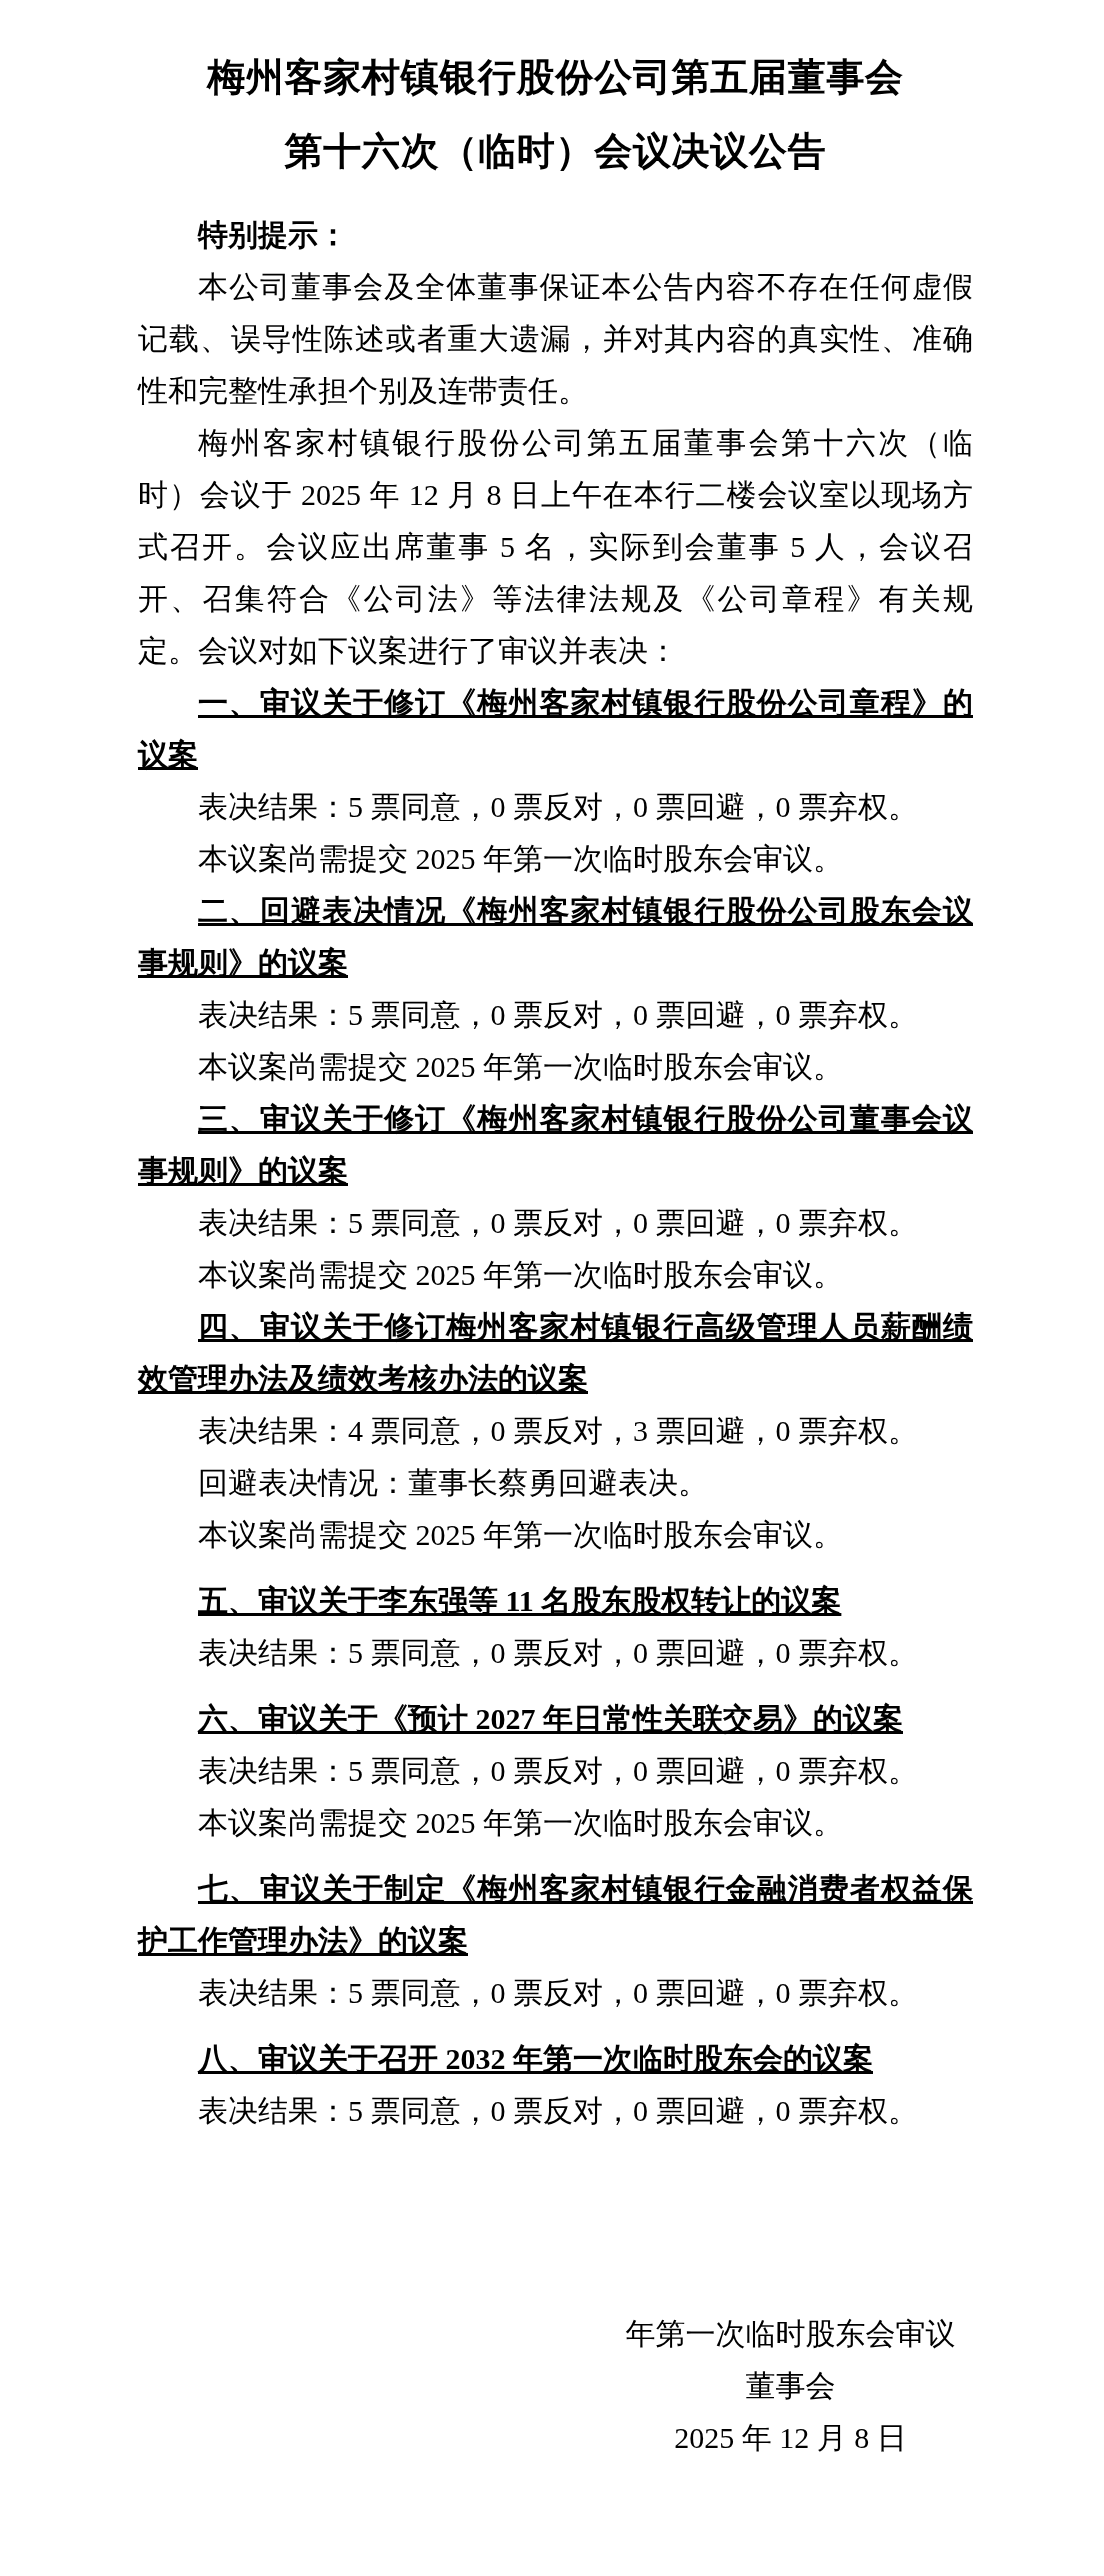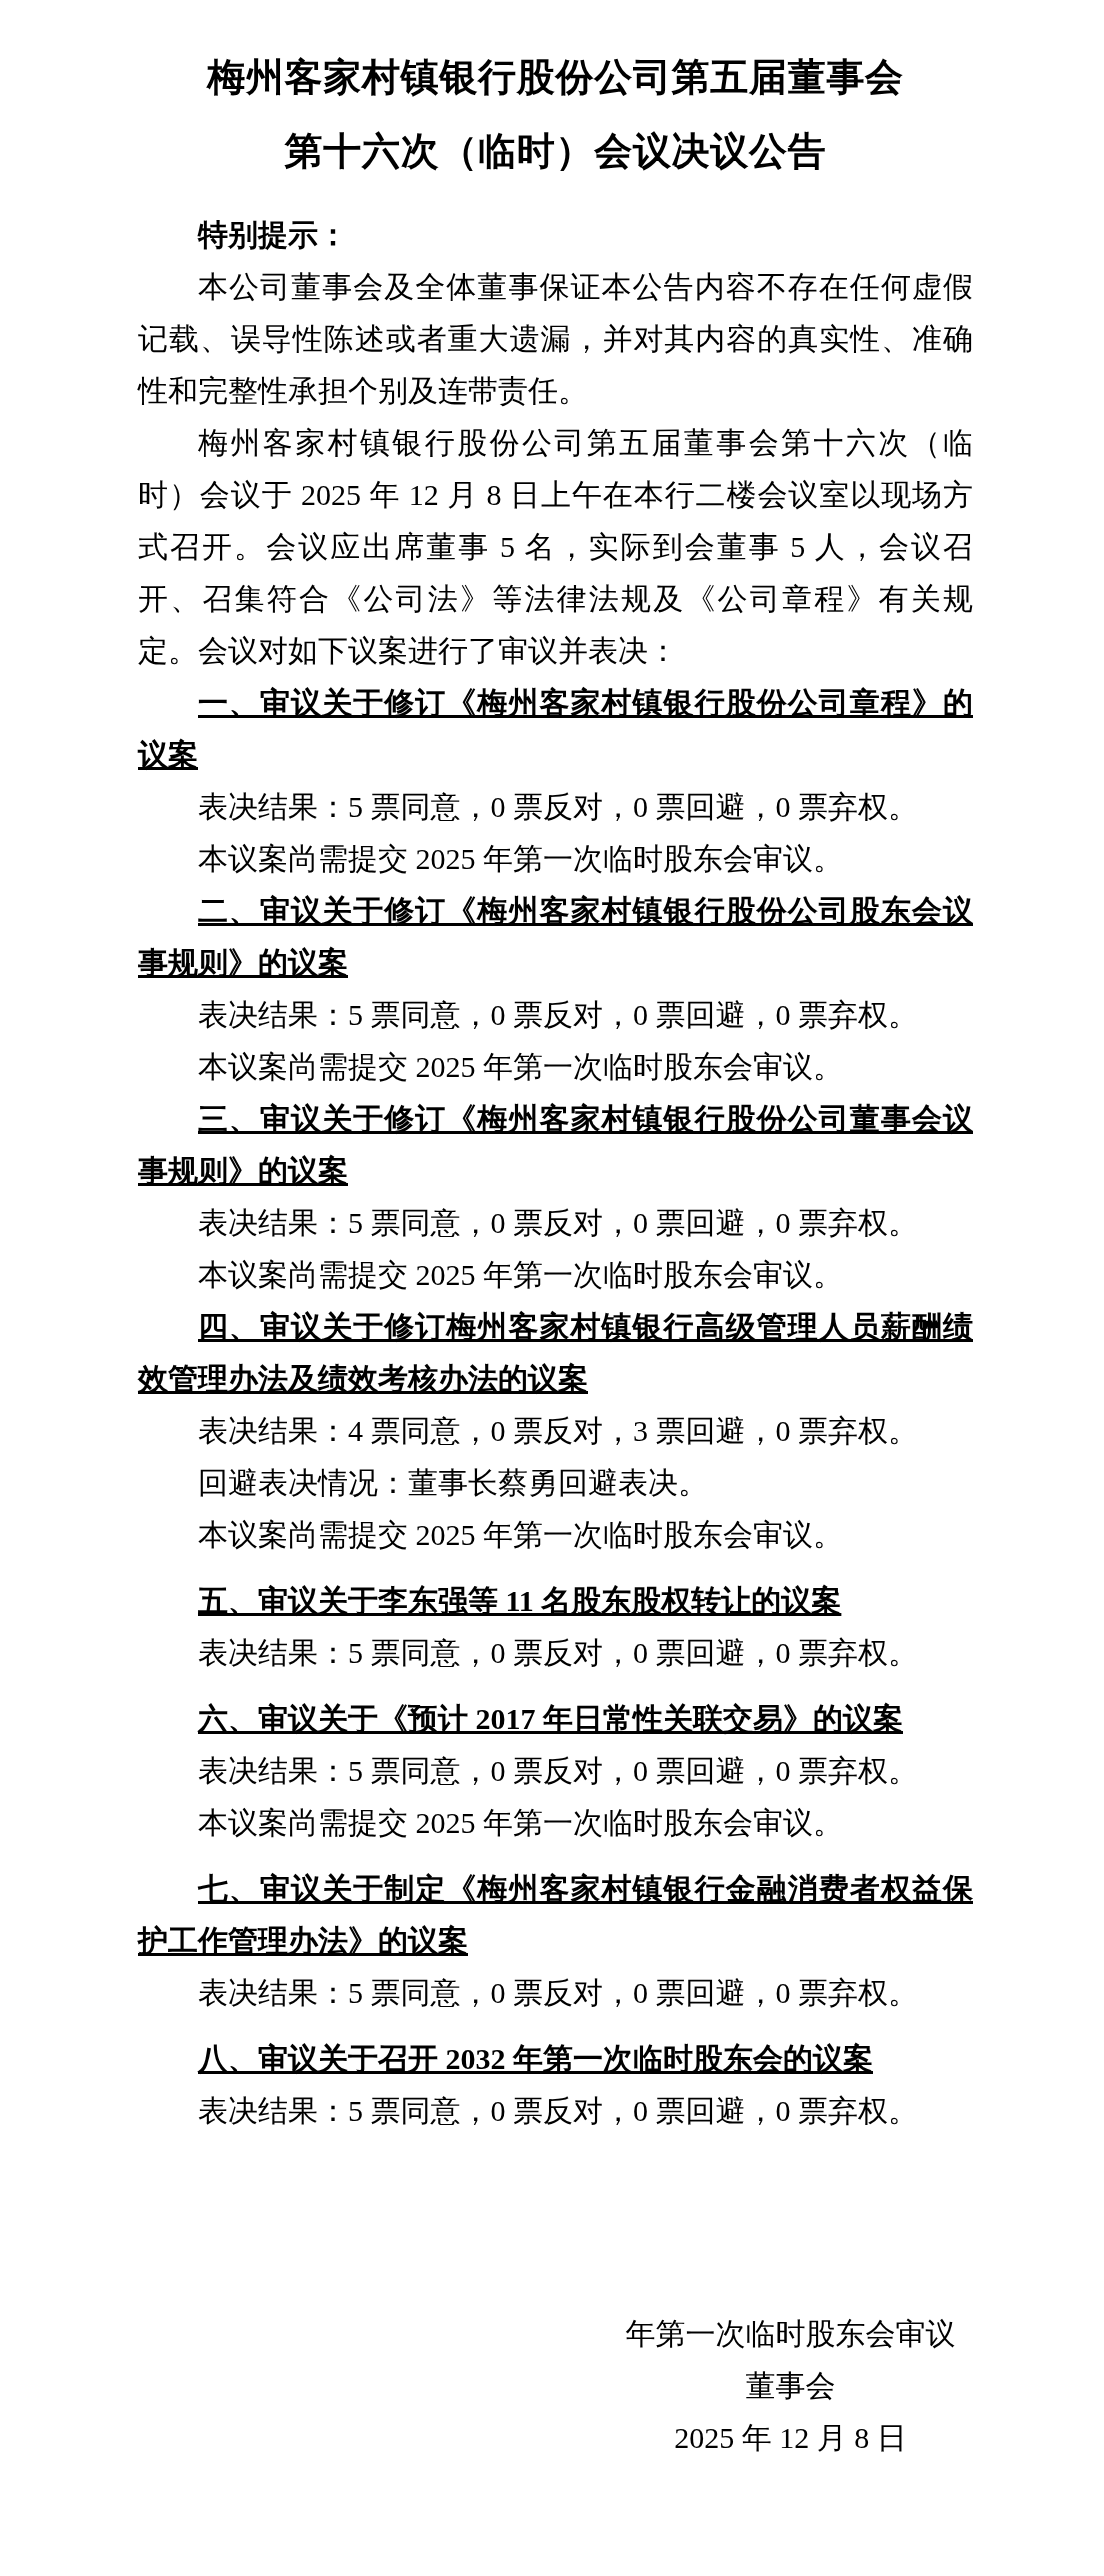--- a/index.html
+++ b/index.html
@@ -63,21 +63,21 @@
     <p>本公司董事会及全体董事保证本公告内容不存在任何虚假记载、误导性陈述或者重大遗漏，并对其内容的真实性、准确性和完整性承担个别及连带责任。</p>
     <p>梅州客家村镇银行股份公司第五届董事会第十六次（临时）会议于 2025 年 12 月 8 日上午在本行二楼会议室以现场方式召开。会议应出席董事 5 名，实际到会董事 5 人，会议召开、召集符合《公司法》等法律法规及《公司章程》有关规定。会议对如下议案进行了审议并表决：</p>
 
     <div>
       <p class="resolution-heading">一、审议关于修订《梅州客家村镇银行股份公司章程》的议案</p>
       <p>表决结果：5 票同意，0 票反对，0 票回避，0 票弃权。</p>
       <p>本议案尚需提交 2025 年第一次临时股东会审议。</p>
     </div>
 
     <div>
-      <p class="resolution-heading">二、审议关于修订《梅州客家村镇银行股份公司股东会议事规则》的议案</p>
+      <p class="resolution-heading">二、回避表决情况《梅州客家村镇银行股份公司股东会议事规则》的议案</p>
       <p>表决结果：5 票同意，0 票反对，0 票回避，0 票弃权。</p>
       <p>本议案尚需提交 2025 年第一次临时股东会审议。</p>
     </div>
 
     <div>
       <p class="resolution-heading">三、审议关于修订《梅州客家村镇银行股份公司董事会议事规则》的议案</p>
       <p>表决结果：5 票同意，0 票反对，0 票回避，0 票弃权。</p>
       <p>本议案尚需提交 2025 年第一次临时股东会审议。</p>
     </div>
 
@@ -87,21 +87,21 @@
       <p>回避表决情况：董事长蔡勇回避表决。</p>
       <p>本议案尚需提交 2025 年第一次临时股东会审议。</p>
     </div>
 
     <div class="sec-extra">
       <p class="resolution-heading">五、审议关于李东强等 11 名股东股权转让的议案</p>
       <p>表决结果：5 票同意，0 票反对，0 票回避，0 票弃权。</p>
     </div>
 
     <div class="sec-extra">
-      <p class="resolution-heading">六、审议关于《预计 2017 年日常性关联交易》的议案</p>
+      <p class="resolution-heading">六、审议关于《预计 2027 年日常性关联交易》的议案</p>
       <p>表决结果：5 票同意，0 票反对，0 票回避，0 票弃权。</p>
       <p>本议案尚需提交 2025 年第一次临时股东会审议。</p>
     </div>
 
     <div class="sec-extra">
       <p class="resolution-heading">七、审议关于制定《梅州客家村镇银行金融消费者权益保护工作管理办法》的议案</p>
       <p>表决结果：5 票同意，0 票反对，0 票回避，0 票弃权。</p>
     </div>
 
     <div class="sec-extra">

